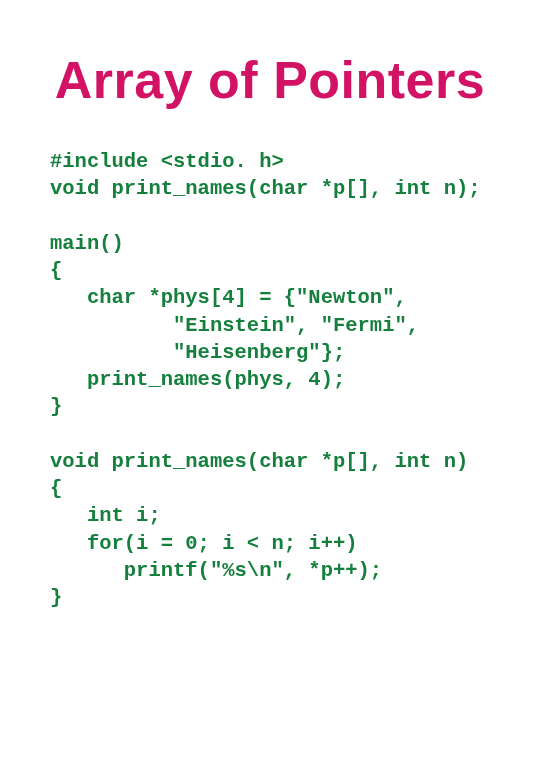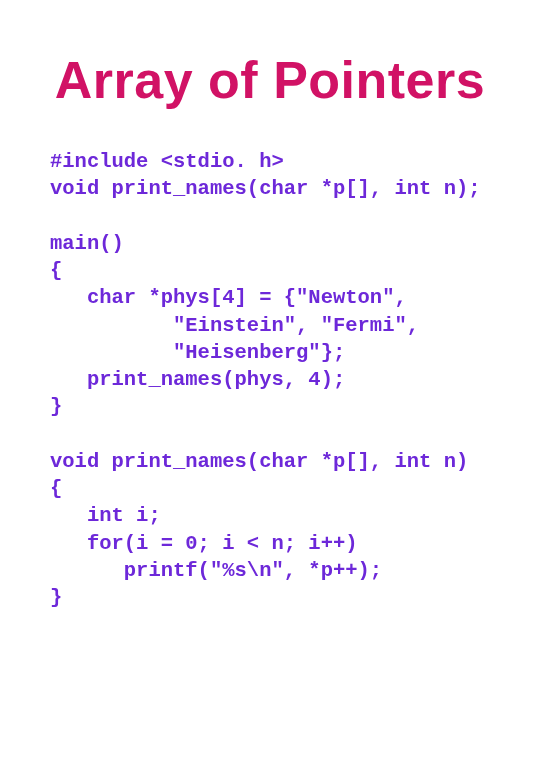--- a/index.html
+++ b/index.html
@@ -22,21 +22,21 @@
     color: #d11265;
     text-align: center;
     margin: 10px 0 38px 0;
     letter-spacing: 0.5px;
     font-weight: bold;
   }
   .code {
     font-family: "Courier New", Courier, monospace;
     font-size: 20.5px;
     line-height: 1.33;
-    color: #6d28d9;
+    color: #15803d;
     font-weight: bold;
     white-space: pre;
     padding-left: 20px;
   }
 </style>
 </head>
 <body>
 
 <div class="slide">
   <div class="title">Array of Pointers</div>

